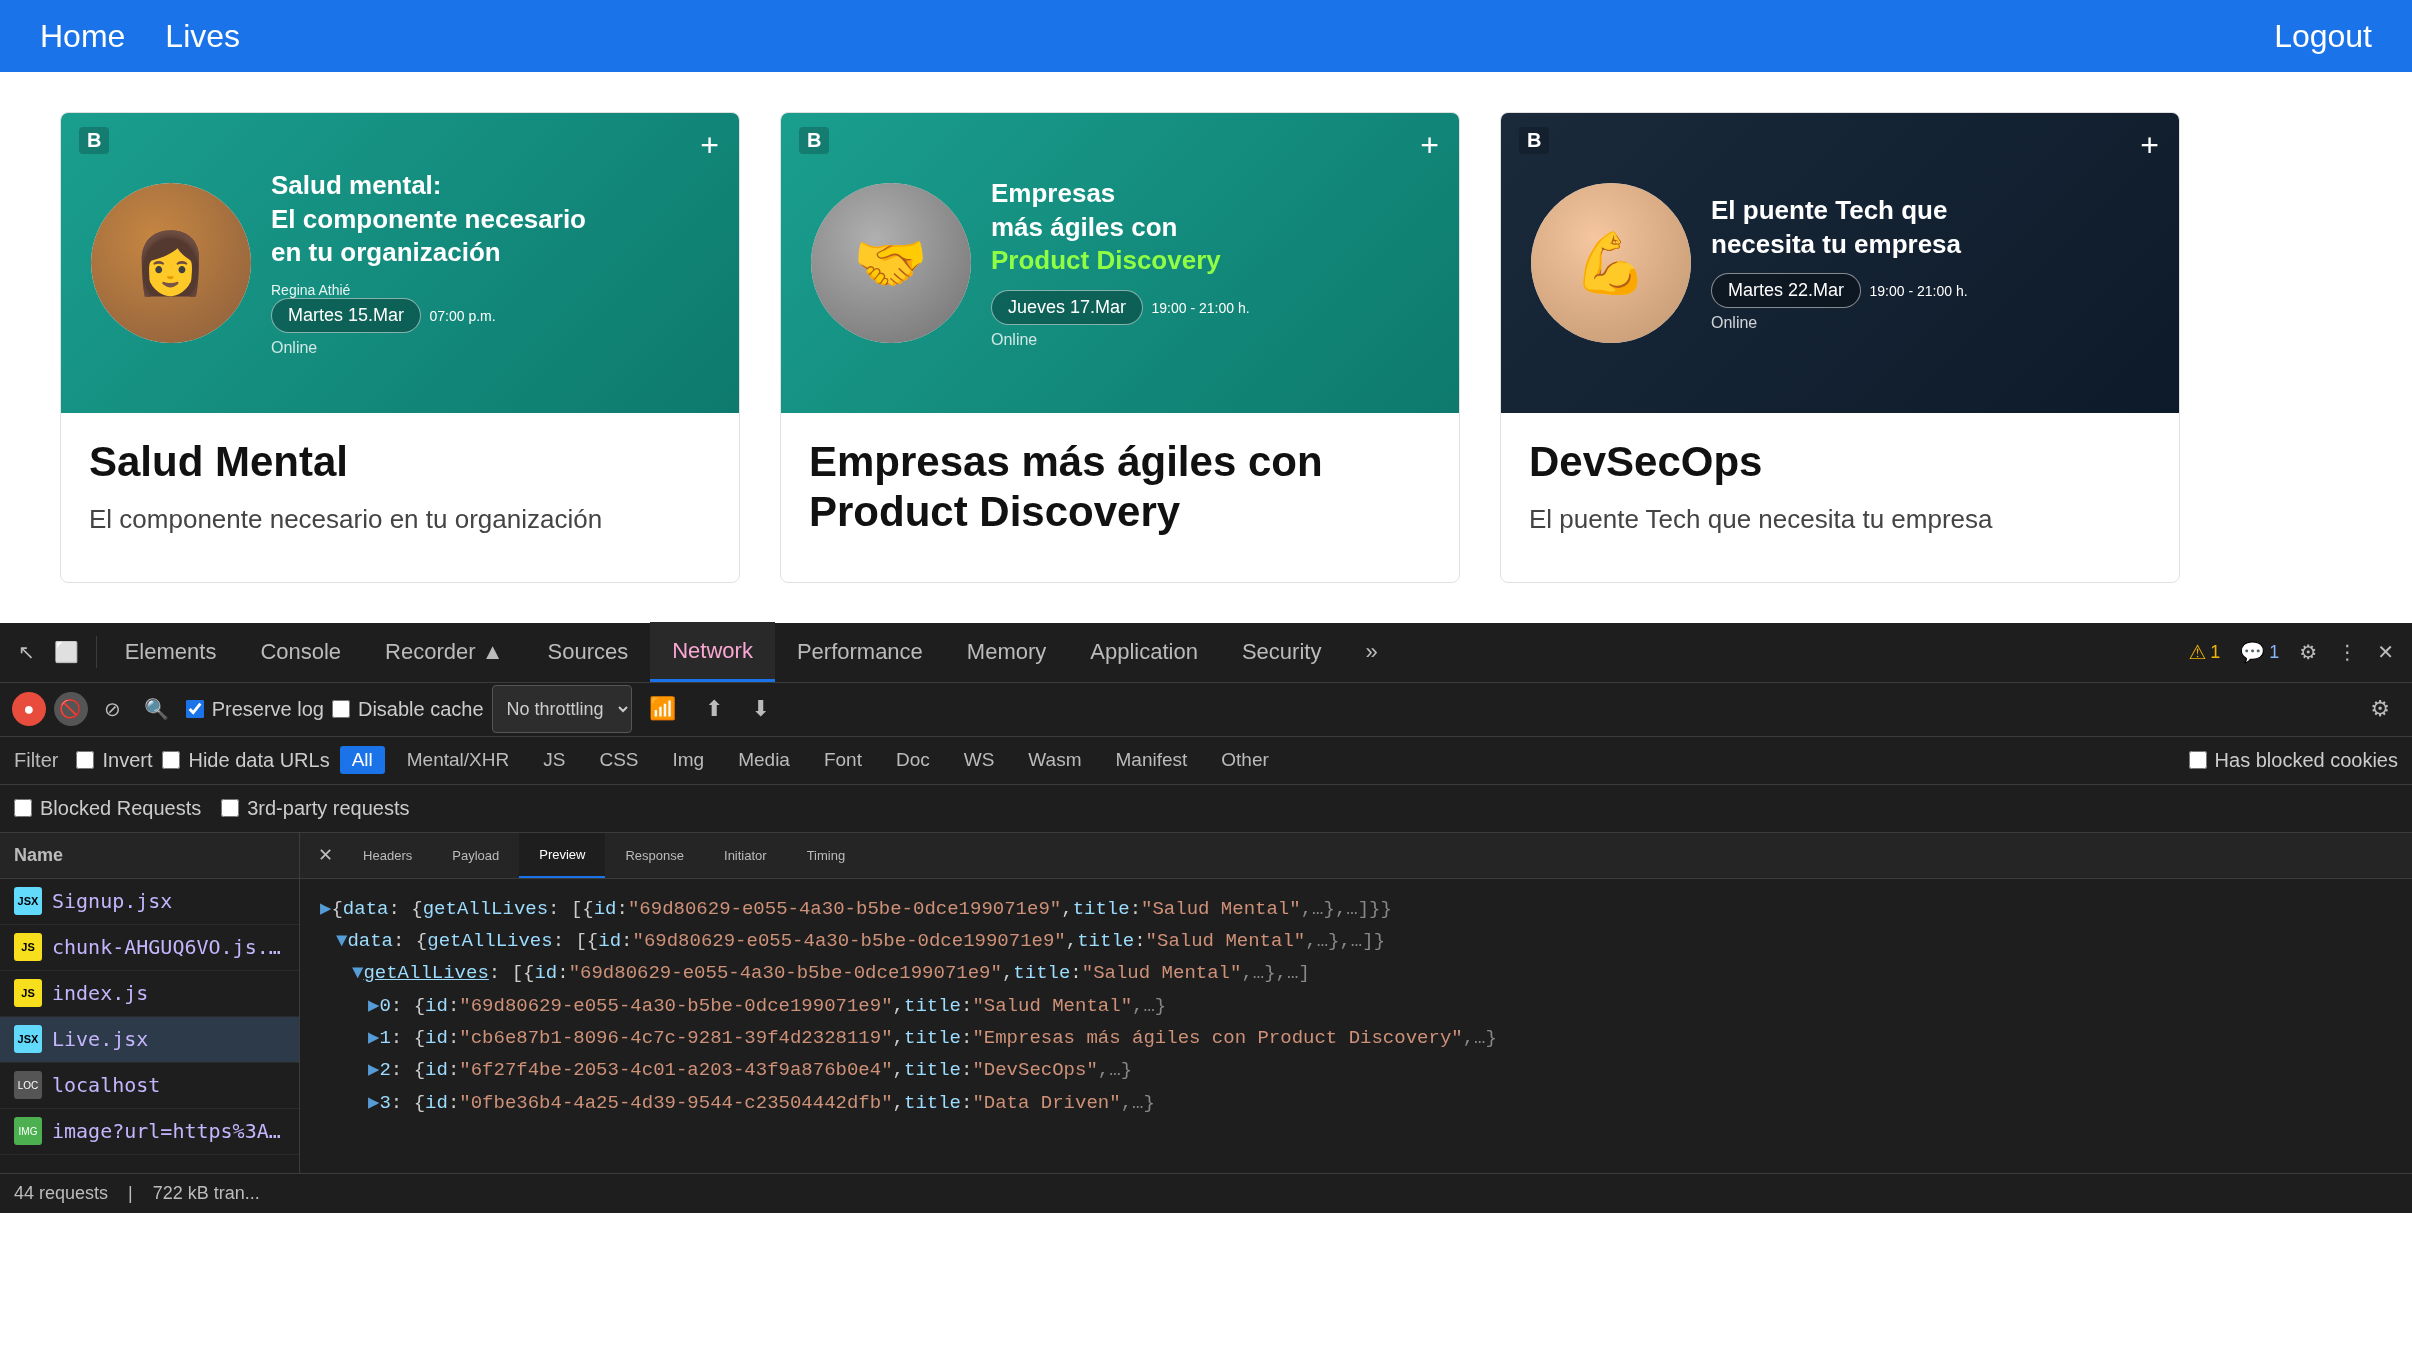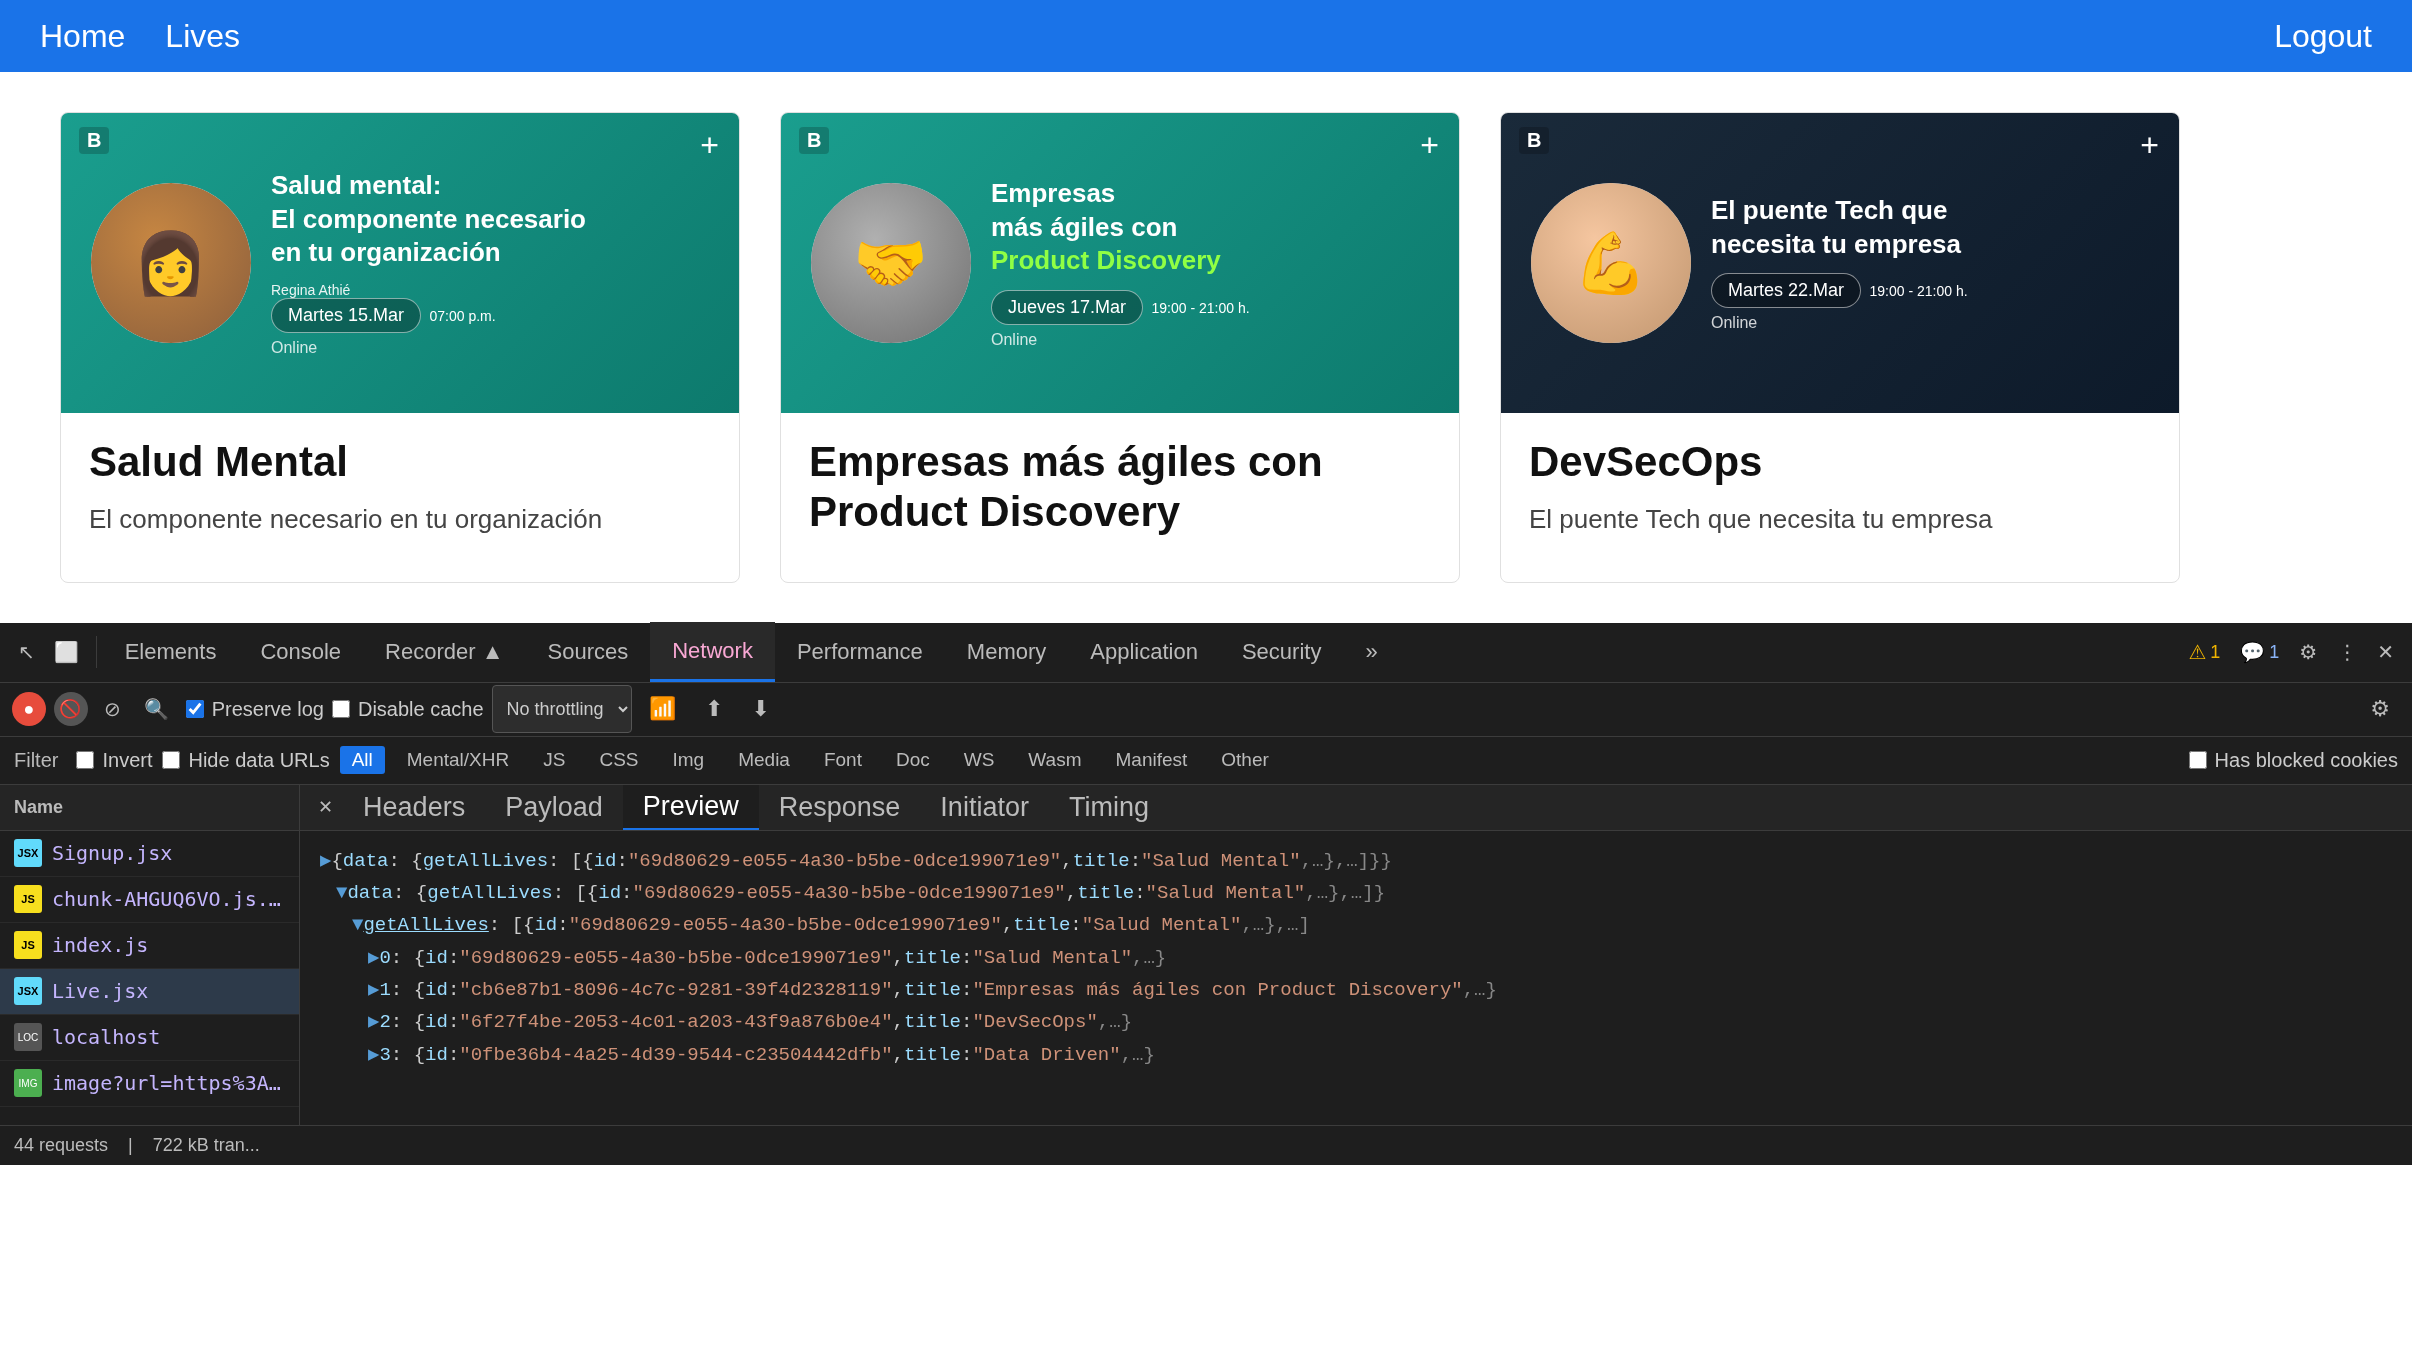--- a/index.html
+++ b/index.html
@@ -413,21 +413,21 @@
       color: #bbb;
       cursor: pointer;
       font-size: 18px;
       padding: 4px 10px;
     }
     .preview-tab {
       background: none;
       border: none;
       cursor: pointer;
       padding: 4px 20px;
-      font-size: 27px;
+      font-size: 13px;
       color: #bbb;
       height: 46px;
       display: flex;
       align-items: center;
     }
     .preview-tab.active {
       color: #fff;
       border-bottom: 2px solid #1a73e8;
       background: #1e1e1e;
     }
@@ -661,20 +661,30 @@
     <button class="filter-type-btn">WS</button>
     <button class="filter-type-btn">Wasm</button>
     <button class="filter-type-btn">Manifest</button>
     <button class="filter-type-btn">Other</button>
     <label class="filter-blocked-label">
       <input type="checkbox" style="">
       <span>Has blocked cookies</span>
     </label>
   </div>
 
+  <div class="devtools-subfilter">
+    <label class="sub-filter-item">
+      <input type="checkbox" style="">
+      <span>Blocked Requests</span>
+    </label>
+    <label class="sub-filter-item">
+      <input type="checkbox" style="">
+      <span>3rd-party requests</span>
+    </label>
+  </div>
 
   <div class="devtools-main">
 
     <div class="devtools-files">
       <div class="devtools-files-header">
         <span class="files-header-col"></span>
         <span class="files-header-col">Name</span>
       </div>
 
       <div class="file-item">

